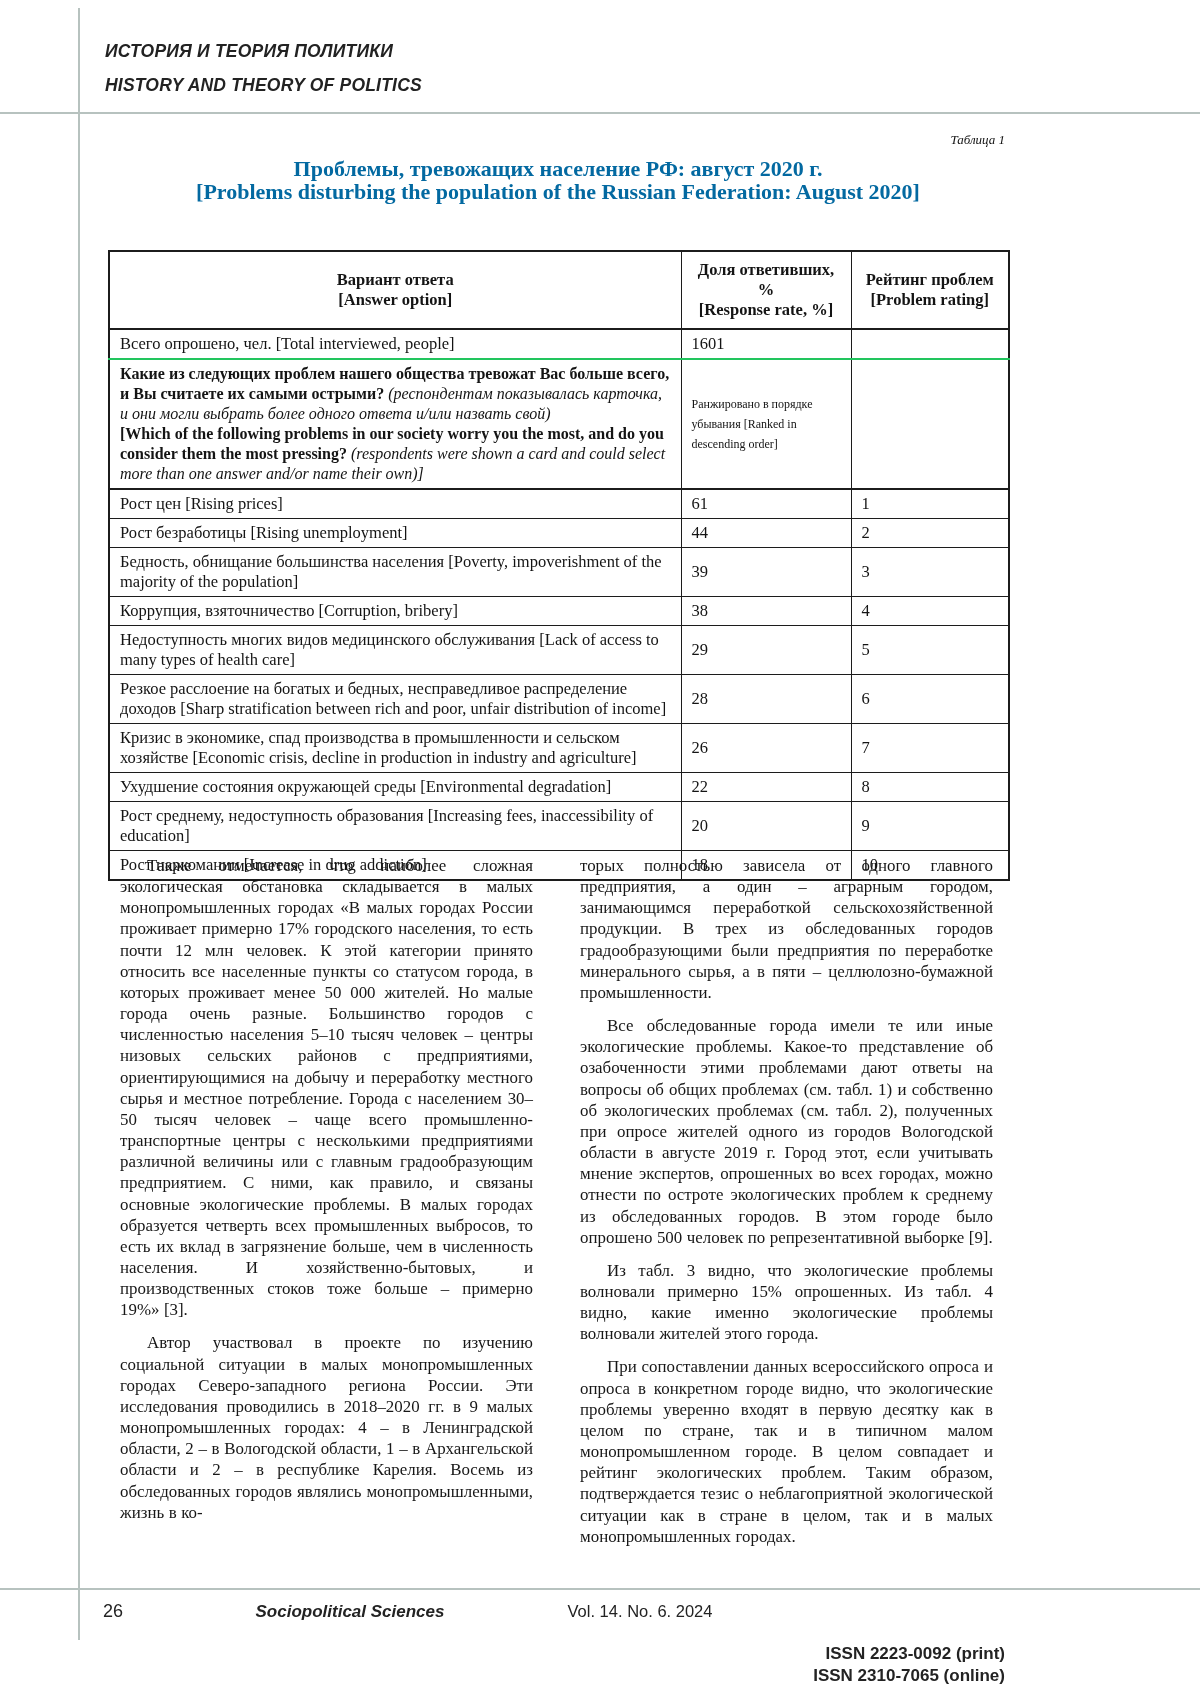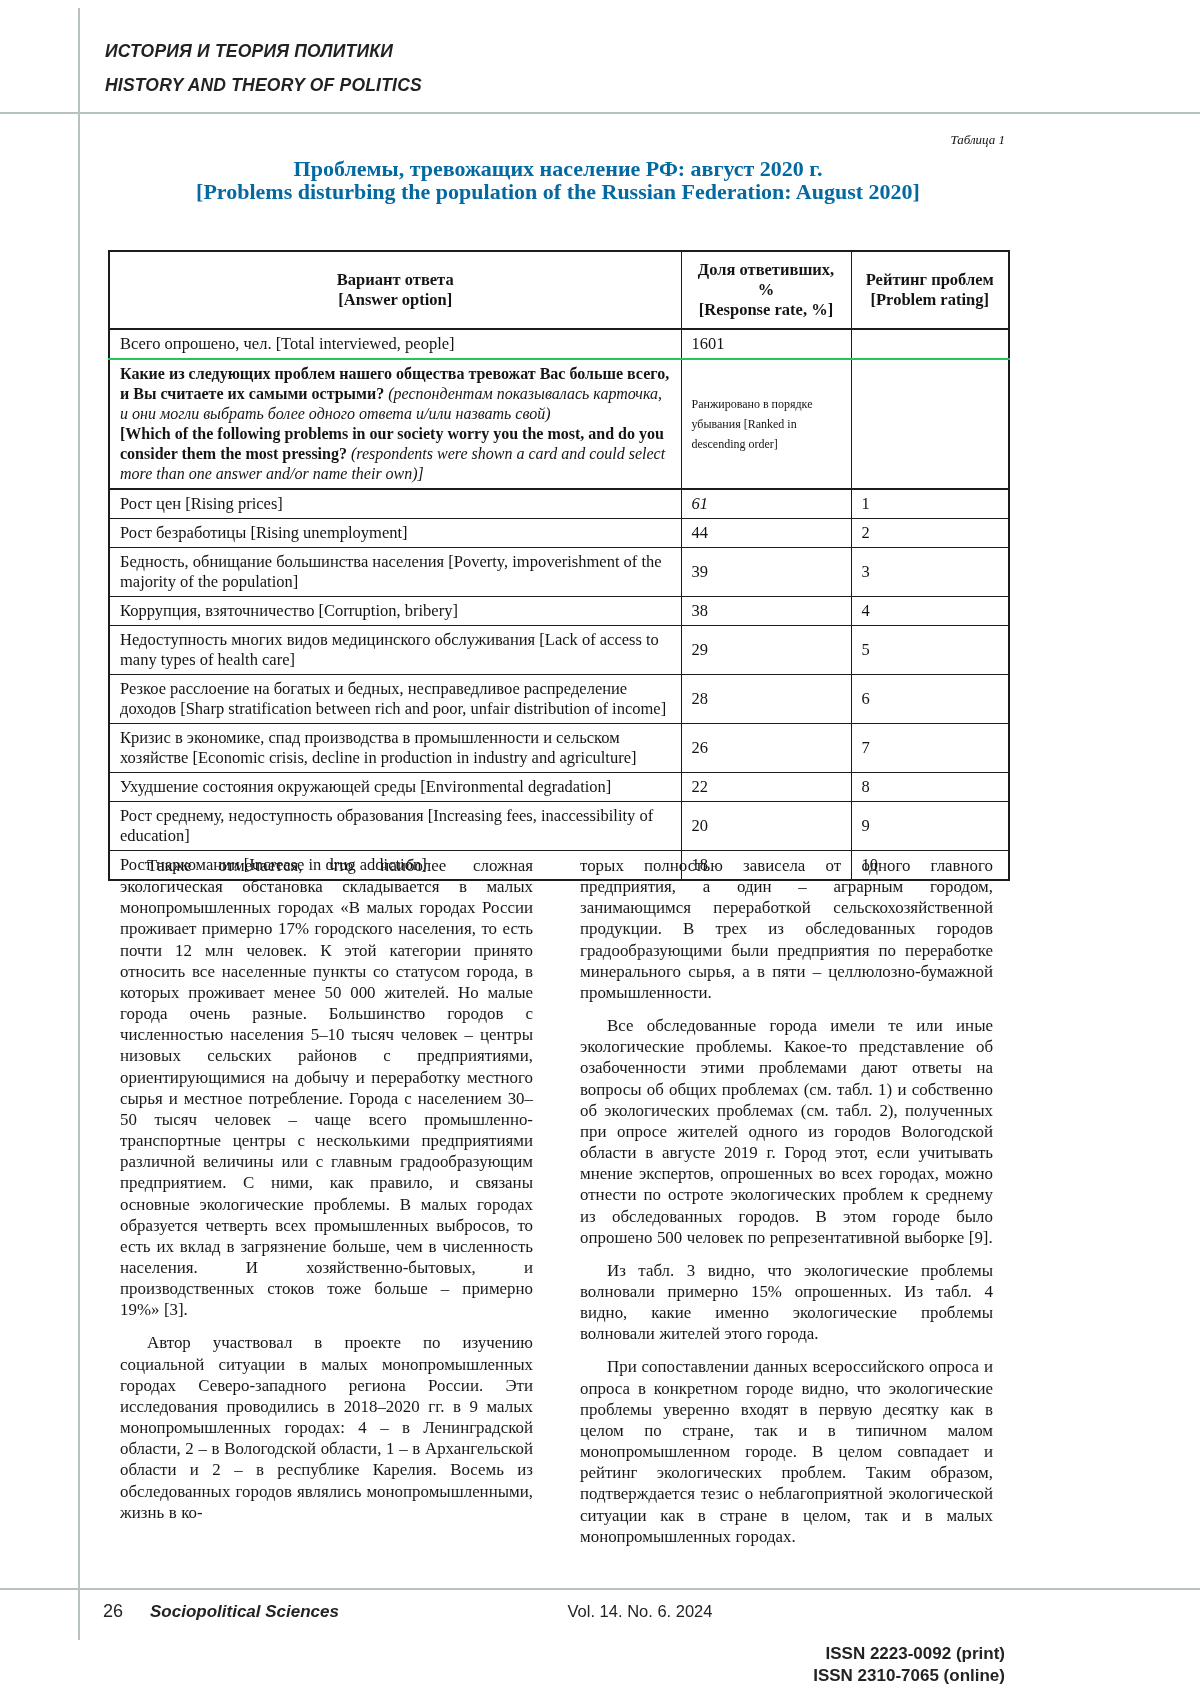--- a/index.html
+++ b/index.html
@@ -31,39 +31,39 @@
     font-size:16.5px; color:#141414;
     border:2.5px solid #1c1c1c;
     margin-top:35px;
   }
   table.survey td, table.survey th {
     border:1.5px solid #1c1c1c; padding:4px 10px; line-height:20px; vertical-align:middle;
     font-weight:normal; text-align:left; overflow:hidden;
   }
   table.survey th { text-align:center; font-weight:bold; padding:8px 6px; }
   td.num { text-align:center; }
-  td.bv  { font-weight:bold;font-style:italic; }
+  td.bv  { font-weight:bold; }
   tr.head-row th { border-bottom:2.5px solid #1c1c1c; }
   tr.question-row td { border-top:2px solid #22c55e; border-bottom:2px solid #1c1c1c; }
   .q-cell { font-size:16px; line-height:19.5px; padding:8px 10px 9px 10px; }
   .q-bold { font-weight:bold; }
   .q-italic { font-style:italic; }
   .rank-note { text-align:center; font-size:12px; line-height:19.5px; }
 
   .article-body {
     position:absolute; left:108px; top:843px; width:897px;
     display:flex; gap:23px;
   }
   .col { width:437px; text-align:justify; font-size:16.9px; line-height:21.15px; color:#171717; }
   .col p { margin:12px; text-indent:27px; word-spacing:0.3px; }
   .col p.no-indent { text-indent:0; }
 
   .footer { font-family:"Liberation Sans", sans-serif; color:#232323; }
   .footer-page { position:absolute; left:103px; top:1601px; font-size:18px; }
-  .footer-journal { position:absolute; left:150px; top:1602px; width:400px; text-align:left; font-style:italic; font-weight:bold; font-size:17px; }
+  .footer-journal { position:absolute; left:150px; top:1602px; width:400px; text-align:center; font-style:italic; font-weight:bold; font-size:17px; }
   .footer-vol { position:absolute; left:480px; top:1602px; width:320px; text-align:center; font-size:16.5px; }
   .footer-issn { position:absolute; left:780px; top:1600px; width:225px; text-align:right; font-size:17px; line-height:22px; font-weight:bold;margin-top:43px; }
 </style>
 </head>
 <body>
 
 <div class="page">
 
   <div class="vrule"></div>
   <div class="hrule-top"></div>

